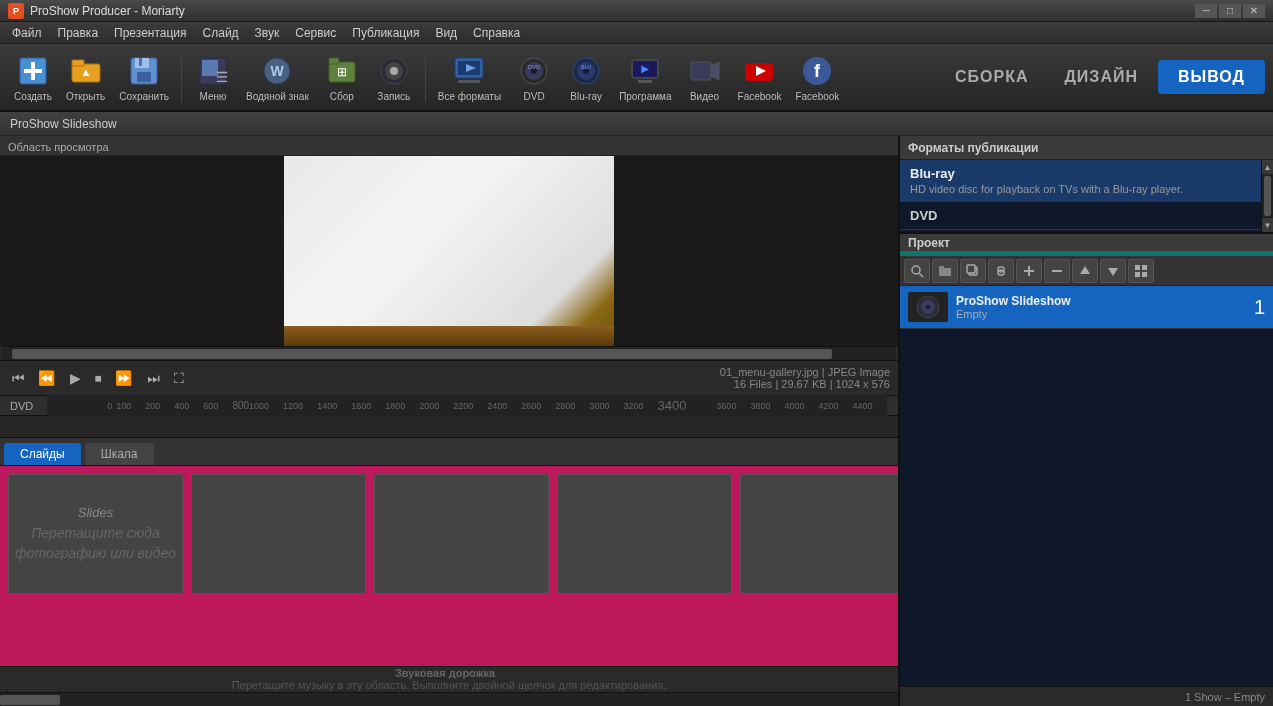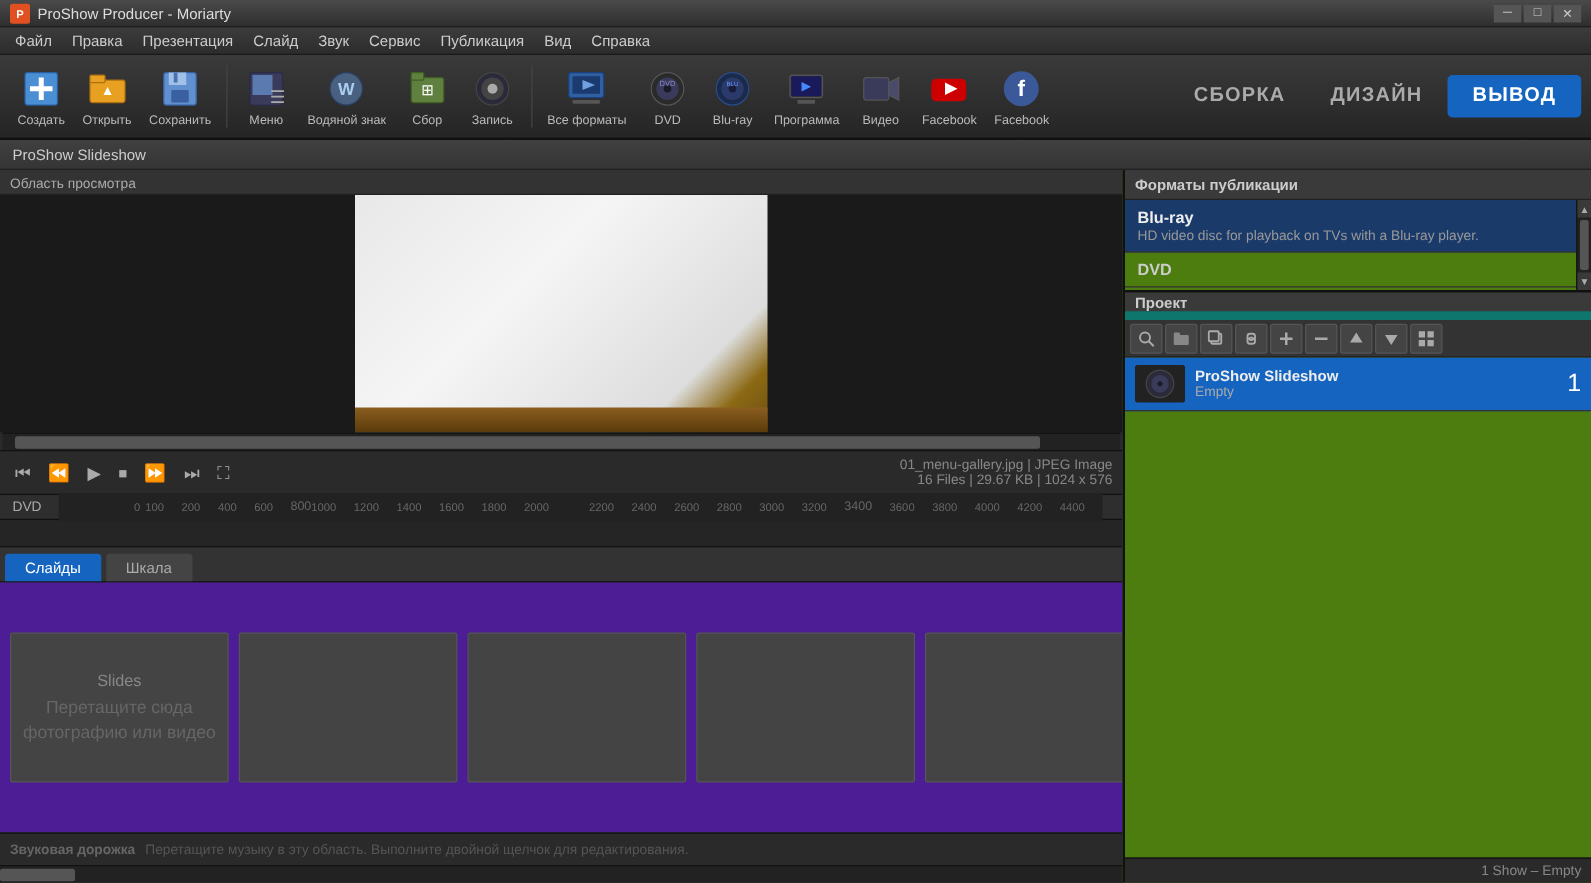--- a/index.html
+++ b/index.html
@@ -52,46 +52,46 @@
     #timeline-area { background: #252525; height: 42px; border-bottom: 1px solid #111; }
     #timeline-header { display: flex; align-items: center; height: 20px; padding: 0 4px; background: #2e2e2e; border-bottom: 1px solid #111; }
     .dvd-label { font-size: 11px; color: #aaa; margin-right: 8px; padding: 0 6px; }
     #timeline-ruler { height: 22px; background: #222; overflow: hidden; position: relative; display: flex; align-items: center; padding-left: 60px; }
 
     #tabs-bar { background: #333; height: 28px; display: flex; align-items: flex-end; border-bottom: 1px solid #111; }
     .tab { padding: 4px 16px; font-size: 12px; cursor: pointer; border-radius: 3px 3px 0 0; margin-left: 4px; }
     .tab-active { background: #1565c0; color: white; }
     .tab-inactive { background: #444; color: #aaa; }
 
-    #slides-area { flex: 1; background: #4c1d95; display: flex; align-items: center; padding: 8px; gap: 8px; overflow-x: hidden; }
+    #slides-area { flex: 1; background: #be185d; display: flex; align-items: flex-start; padding: 8px; gap: 8px; overflow-x: hidden; font-style: italic; }
     .slide-placeholder { width: 175px; height: 120px; background: #444; border: 1px solid #555; border-radius: 2px; flex-shrink: 0; display: flex; flex-direction: column; align-items: center; justify-content: center; }
     .slide-placeholder.first { color: #666; text-align: center; }
     .slide-placeholder.first .slide-title { font-size: 13px; color: #888; margin-bottom: 4px; }
     .slide-placeholder.first .slide-hint { font-size: 14px; color: #666; line-height: 1.4; }
 
-    #audio-track { background: #2a2a2a; height: 26px; display: flex; align-items: center; padding: 0 8px; border-top: 1px solid #111; }
+    #audio-track { background: #2a2a2a; height: 26px; display: flex; align-items: center; padding: 0 20px; border-top: 1px solid #111; flex-direction: column; }
     .audio-label { font-size: 11px; color: #666; font-weight: bold; margin-right: 8px; }
     .audio-hint { font-size: 11px; color: #555; }
 
     
-    #right-panel { width: 375px; background: #4d7c0f; border-left: 2px solid #111; display: flex; flex-direction: column; }
+    #right-panel { width: 375px; background: #0f172a; border-left: 2px solid #111; display: flex; flex-direction: column; }
     #pub-formats-header { background: #3a3a3a; padding: 4px 8px; font-size: 12px; color: #ccc; font-weight: bold; border-bottom: 1px solid #222; height: 24px; display: flex; align-items: center; }
     .format-item { padding: 6px 10px; cursor: pointer; border-bottom: 1px solid #333; }
     .format-item.selected { background: #1a3a6a; }
     .format-name { font-size: 13px; font-weight: bold; color: #eee; }
     .format-desc { font-size: 11px; color: #999; margin-top: 2px; }
     .format-item-simple { padding: 6px 10px; border-bottom: 1px solid #333; cursor: pointer; }
     .format-item-simple .format-name { color: #ccc; }
 
     
     #pub-scrollbar { width: 12px; background: #222; border-left: 1px solid #111; display: flex; flex-direction: column; }
     .scroll-arrow { height: 14px; background: #3a3a3a; display: flex; align-items: center; justify-content: center; font-size: 8px; color: #aaa; cursor: pointer; }
     .scroll-thumb { height: 40px; background: #555; margin: 2px; border-radius: 2px; }
 
-    #project-header { background: #3a3a3a; padding: 4px 8px; font-size: 12px; color: #ccc; font-weight: bold; border-bottom: 7px solid #0f766e; border-top: 2px solid #111; height: 24px; display: flex; align-items: center; }
+    #project-header { background: #3a3a3a; padding: 4px 8px; font-size: 12px; color: #ccc; font-weight: bold; border-bottom: 5px solid #0f766e; border-top: 2px solid #111; height: 24px; display: flex; align-items: center; }
 
     #project-toolbar { background: #333; height: 30px; display: flex; align-items: center; padding: 0 4px; gap: 2px; border-bottom: 1px solid #222; }
     .proj-tb-btn { width: 26px; height: 24px; background: #444; border: 1px solid #555; border-radius: 2px; display: flex; align-items: center; justify-content: center; cursor: pointer; font-size: 12px; color: #aaa; }
 
     #project-list { flex: 1; overflow-y: auto; }
     .project-item { display: flex; align-items: center; padding: 6px 8px; cursor: pointer; border-bottom: 1px solid #333; }
     .project-item.selected { background: #1565c0; }
     .project-thumb { width: 40px; height: 30px; background: #222; border-radius: 2px; margin-right: 8px; display: flex; align-items: center; justify-content: center; font-size: 18px; flex-shrink: 0; }
     .project-info { flex: 1; }
     .project-name { font-size: 12px; color: #eee; font-weight: bold; }
@@ -344,28 +344,28 @@
           <span style="font-size:9px;color:#666;margin-right:14px">100</span>
           <span style="font-size:9px;color:#666;margin-right:14px">200</span>
           <span style="font-size:9px;color:#666;margin-right:14px">400</span>
           <span style="font-size:9px;color:#666;margin-right:14px">600</span>
           <span style="font-size:10px;color:#666;">800</span>
           <span style="font-size:9px;color:#666;margin-right:14px">1000</span>
           <span style="font-size:9px;color:#666;margin-right:14px">1200</span>
           <span style="font-size:9px;color:#666;margin-right:14px">1400</span>
           <span style="font-size:9px;color:#666;margin-right:14px">1600</span>
           <span style="font-size:9px;color:#666;margin-right:14px">1800</span>
-          <span style="font-size:9px;color:#666;margin-right:32px">2000</span>
+          <span style="font-size:9px;color:#666;margin-right:14px">2000</span>
           <span style="font-size:9px;color:#666;margin-right:14px">2200</span>
           <span style="font-size:9px;color:#666;margin-right:14px">2400</span>
           <span style="font-size:9px;color:#666;margin-right:14px">2600</span>
           <span style="font-size:9px;color:#666;margin-right:14px">2800</span>
           <span style="font-size:9px;color:#666;margin-right:14px">3000</span>
           <span style="font-size:9px;color:#666;margin-right:14px">3200</span>
-          <span style="font-size:10px;color:#666;margin-right:14px">3400</span>
+          <span style="font-size:13px;color:#666;margin-right:30px">3400</span>
           <span style="font-size:9px;color:#666;margin-right:14px">3600</span>
           <span style="font-size:9px;color:#666;margin-right:14px">3800</span>
           <span style="font-size:9px;color:#666;margin-right:14px">4000</span>
           <span style="font-size:9px;color:#666;margin-right:14px">4200</span>
           <span style="font-size:9px;color:#666;margin-right:14px">4400</span>
         </div>
       </div>
     </div>
 
     <div id="tabs-bar">

